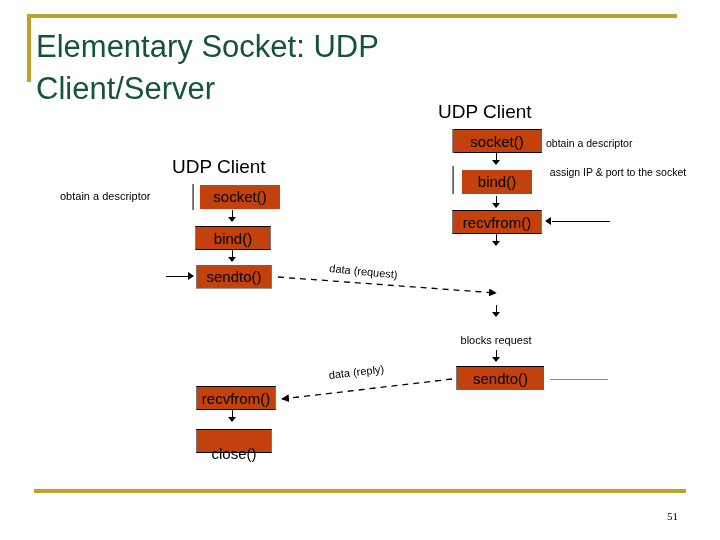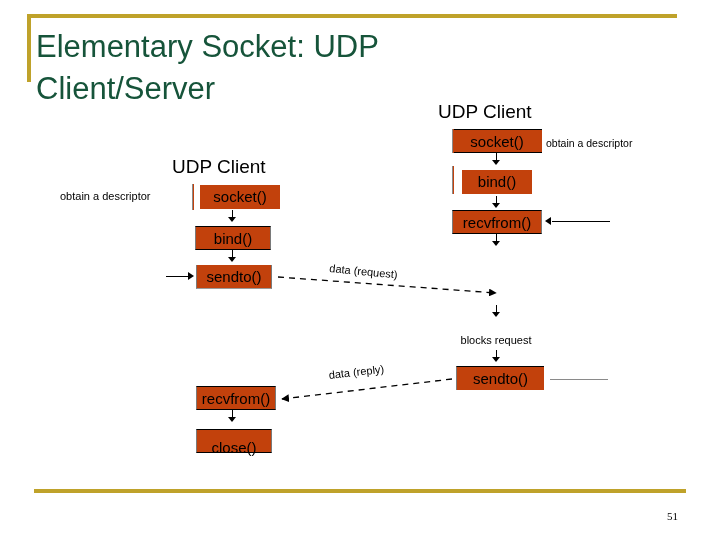--- a/index.html
+++ b/index.html
@@ -113,20 +113,21 @@
 
     <div class="box nolr" style="left:452px;top:129px;width:90px;height:24px;padding-top:2px;">socket()</div>
     <div class="box leftonly" style="left:452px;top:129px;width:2px;height:24px;"></div>
     <div class="note" style="left:546px;top:137px;">obtain a descriptor</div>
 
     <div class="stub" style="left:496px;top:153px;height:9px;"></div>
     <div class="tri" style="left:492px;top:160px;"></div>
 
     <div class="box nolr soft" style="left:462px;top:170px;width:70px;height:24px;padding-top:2px;border-top:none;border-bottom:none;">bind()</div>
     <div class="box leftonly" style="left:452px;top:166px;width:2px;height:28px;"></div>
+    <div class="note wrap" style="left:548px;top:166px;width:140px;">assign IP &amp; port to the socket</div>
 
     <div class="stub" style="left:496px;top:196px;height:9px;"></div>
     <div class="tri" style="left:492px;top:203px;"></div>
 
     <div class="box" style="left:452px;top:210px;width:90px;height:24px;padding-top:2px;">recvfrom()</div>
 
     <div class="hline" style="left:552px;top:221px;width:58px;"></div>
     <div class="harrow-left" style="left:545px;top:217px;"></div>
 
     <div class="stub" style="left:496px;top:234px;height:9px;"></div>
@@ -159,21 +160,21 @@
 
     <div class="box" style="left:196px;top:265px;width:76px;height:24px;padding-top:2px;border-top:none;border-bottom-color:#9a9a9a;">sendto()</div>
     <div class="hline" style="left:166px;top:276px;width:24px;"></div>
     <div class="harrow-right" style="left:188px;top:272px;"></div>
 
     <div class="box" style="left:196px;top:386px;width:80px;height:24px;padding-top:2px;">recvfrom()</div>
 
     <div class="stub" style="left:232px;top:410px;height:9px;"></div>
     <div class="tri" style="left:228px;top:417px;"></div>
 
-    <div class="box" style="left:196px;top:429px;width:76px;height:24px;padding-top:8px;">close()</div>
+    <div class="box" style="left:196px;top:429px;width:76px;height:24px;padding-top:14px;">close()</div>
 
     <svg class="datasvg" viewBox="0 0 720 540">
       <defs>
         <marker id="ah" viewBox="0 0 10 10" refX="9" refY="5" markerWidth="6" markerHeight="6" orient="auto-start-reverse">
           <path d="M 0 0 L 10 5 L 0 10 z" fill="#000"></path>
         </marker>
       </defs>
 
       <line x1="278" y1="277" x2="496" y2="293" stroke="#000" stroke-width="1.3" stroke-dasharray="6,5" marker-end="url(#ah)"></line>
 

